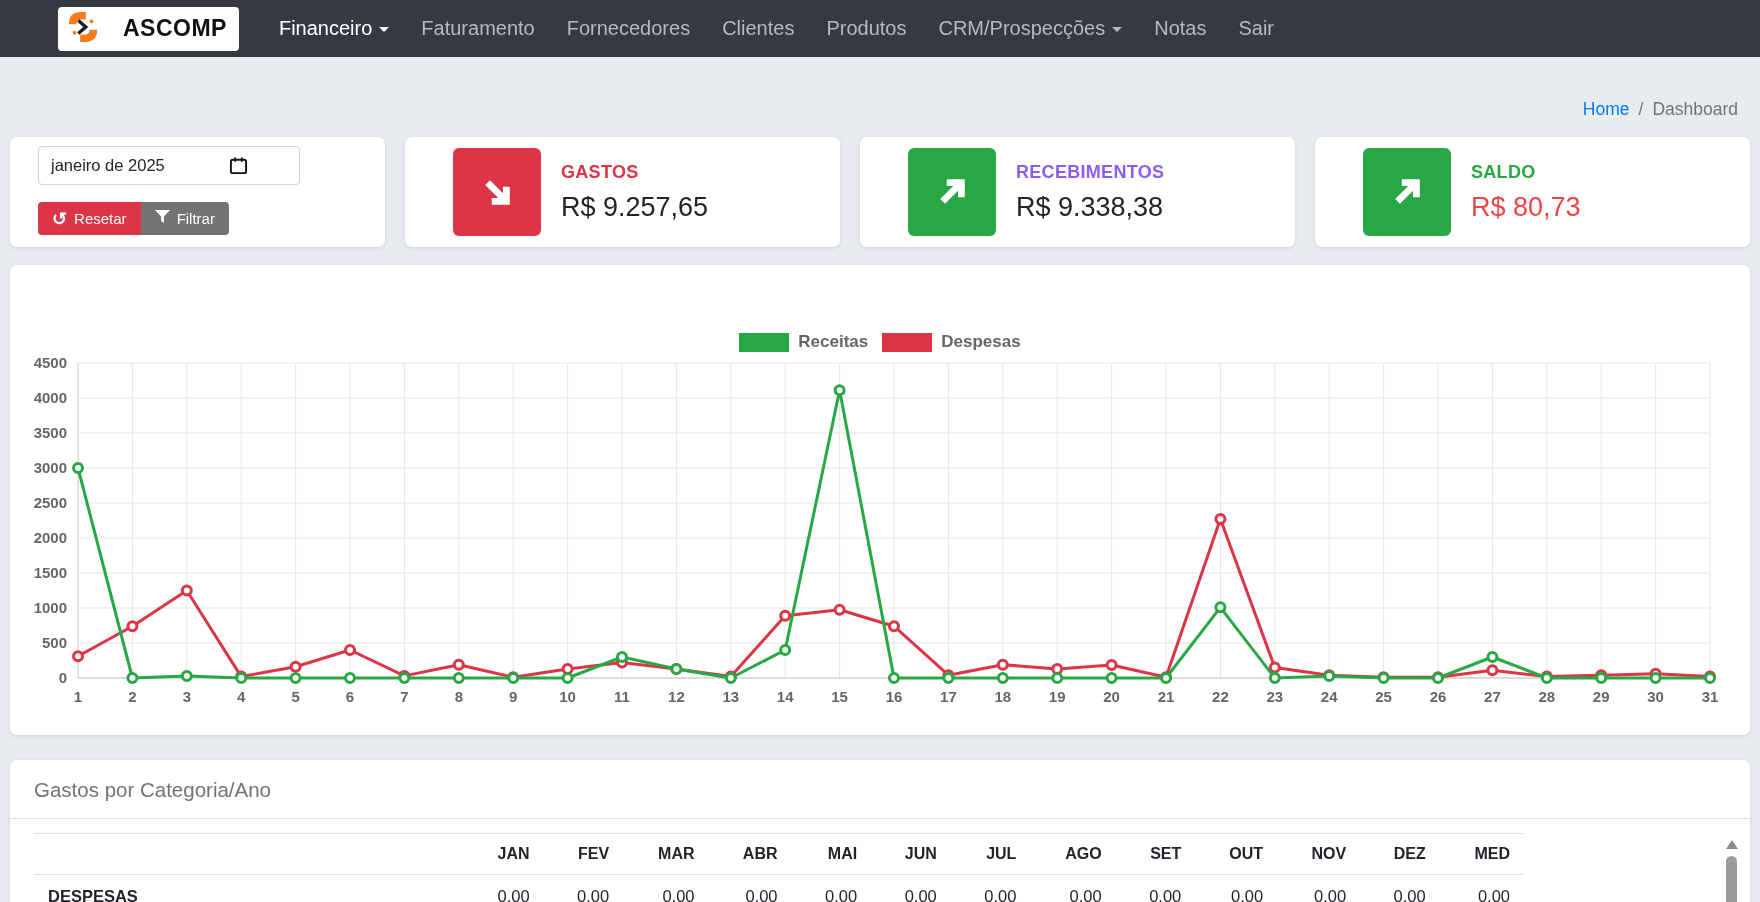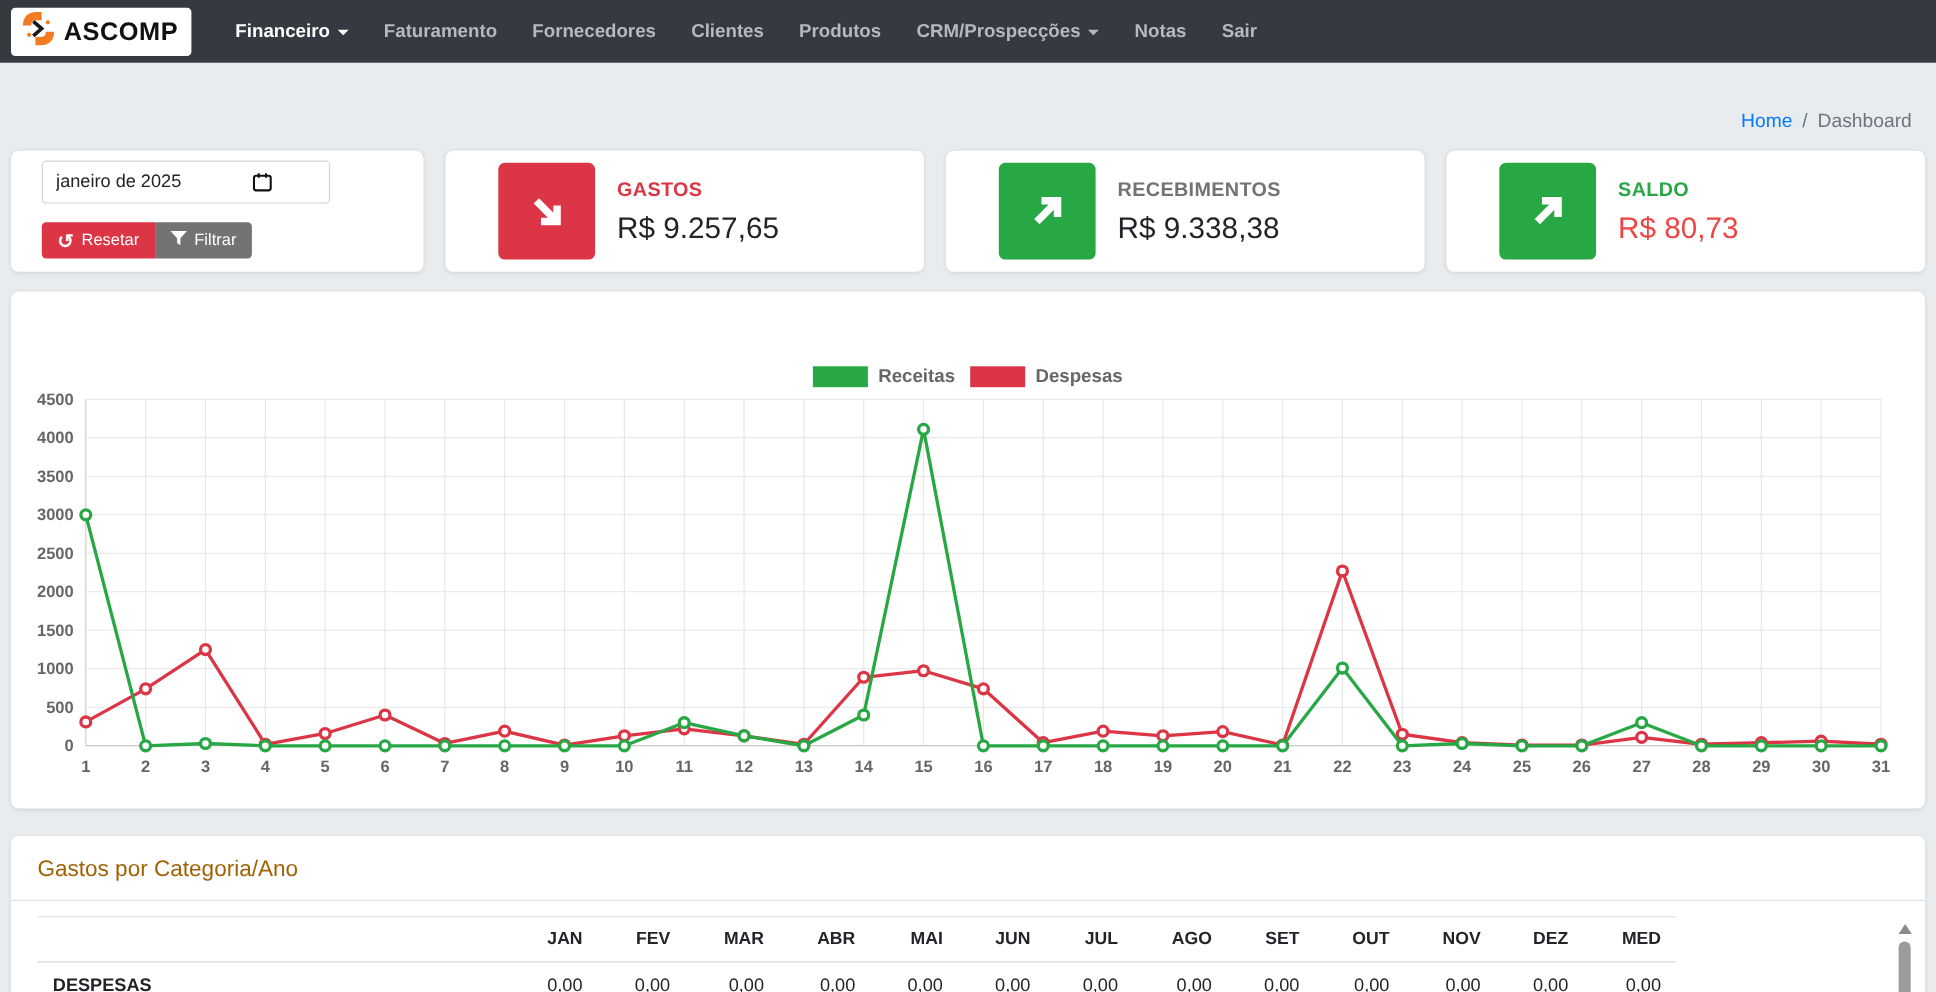--- a/index.html
+++ b/index.html
@@ -9,27 +9,27 @@
     background:#e9ecef;
     color:#212529;
   }
   
   .navbar {
     height:57px; background:#343a40; display:flex; align-items:center;
     padding:0 10px;
   }
   .brand {
     background:#fff; border-radius:4px; height:44px; padding:4px 12px 4px 8px;
-    display:flex; align-items:center; gap:6px; cursor:pointer;
+    display:flex; align-items:center; gap:23px; cursor:pointer;margin-left:48px;
   }
   .brand-text { font-size:23px; font-weight:900; color:#111; letter-spacing:.5px; }
   .nav-items { display:flex; align-items:center; margin-left:24px; }
   .nav-item {
-    color:#b4babf; font-size:17px; padding:9px 16px; cursor:pointer;
-    display:flex; align-items:center; gap:7px; white-space:nowrap;font-weight:bold;
+    color:#b4babf; font-size:20px; padding:9px 16px; cursor:pointer;
+    display:flex; align-items:center; gap:7px; white-space:nowrap;
   }
   .nav-item.active { color:#ffffff; }
   .caret {
     width:0; height:0; border-left:5px solid transparent; border-right:5px solid transparent;
     border-top:5px solid currentColor; margin-top:2px;
   }
   
   .topbar { display:flex; justify-content:flex-end; align-items:center; padding:24px 12px 0 0; height:80px; }
   .breadcrumb { font-size:17.5px; display:flex; gap:9px; align-items:center; }
   .bc-home { color:#007bff; cursor:pointer; text-decoration:none; }
@@ -69,21 +69,21 @@
   
   .chart-card { margin-top:18px; height:470px; padding-top:67px;font-weight:bold; }
   .legend { display:flex; justify-content:center; align-items:center; gap:14px; height:20px; }
   .legend-item { display:flex; align-items:center; gap:9px; cursor:pointer; }
   .legend-swatch { width:50px; height:19px; }
   .legend-label { color:#666; font-size:17px; }
   .chart-svg { display:block; margin:3px 8px 0 8px; }
   
   .table-card { margin-top:25px; height:320px; position:relative; }
   .table-card-header { padding:18px 24px 16px 24px; border-bottom:1px solid #dee2e6; }
-  .table-card-title { font-size:20.5px; color:#a16207; }
+  .table-card-title { font-size:20.5px; color:#737373; }
   .table-card-body { padding:14px 24px 0 24px; }
   table.cat-table { border-collapse:collapse; width:1490px; border-top:1px solid #dee2e6; }
   .cat-table th {
     font-size:16px; font-weight:700; text-align:right; padding:11px 14px;
     border-bottom:1px solid #dee2e6; white-space:nowrap;
   }
   .cat-table th.row-head-col { text-align:left; width:430px; }
   .cat-table td { font-size:16.5px; text-align:right; padding:12px 14px; white-space:nowrap; }
   .cat-table td.row-label { text-align:left; font-weight:700; }
   
@@ -190,21 +190,21 @@
       </div>
     </div>
 
     <div class="card stat-card">
       <div class="stat-icon" style="background: rgb(40, 167, 69);">
         <svg width="46" height="46" viewBox="0 0 44 44">
             <path class="arrow-path" fill="none" stroke="#fff" stroke-width="6.5" d="M13 31 L31 13 M17 13 H31 V27"></path>
           </svg>
       </div>
       <div class="stat-text">
-        <div class="stat-title" style="color: #737373;">RECEBIMENTOS</div>
+        <div class="stat-title" style="color: #8b5cf6;">RECEBIMENTOS</div>
         <div class="stat-value" style="color: rgb(33, 37, 41);">R$ 9.338,38</div>
       </div>
     </div>
 
     <div class="card stat-card">
       <div class="stat-icon" style="background: rgb(40, 167, 69);">
         <svg width="46" height="46" viewBox="0 0 44 44">
             <path class="arrow-path" fill="none" stroke="#fff" stroke-width="6.5" d="M13 31 L31 13 M17 13 H31 V27"></path>
           </svg>
       </div>

